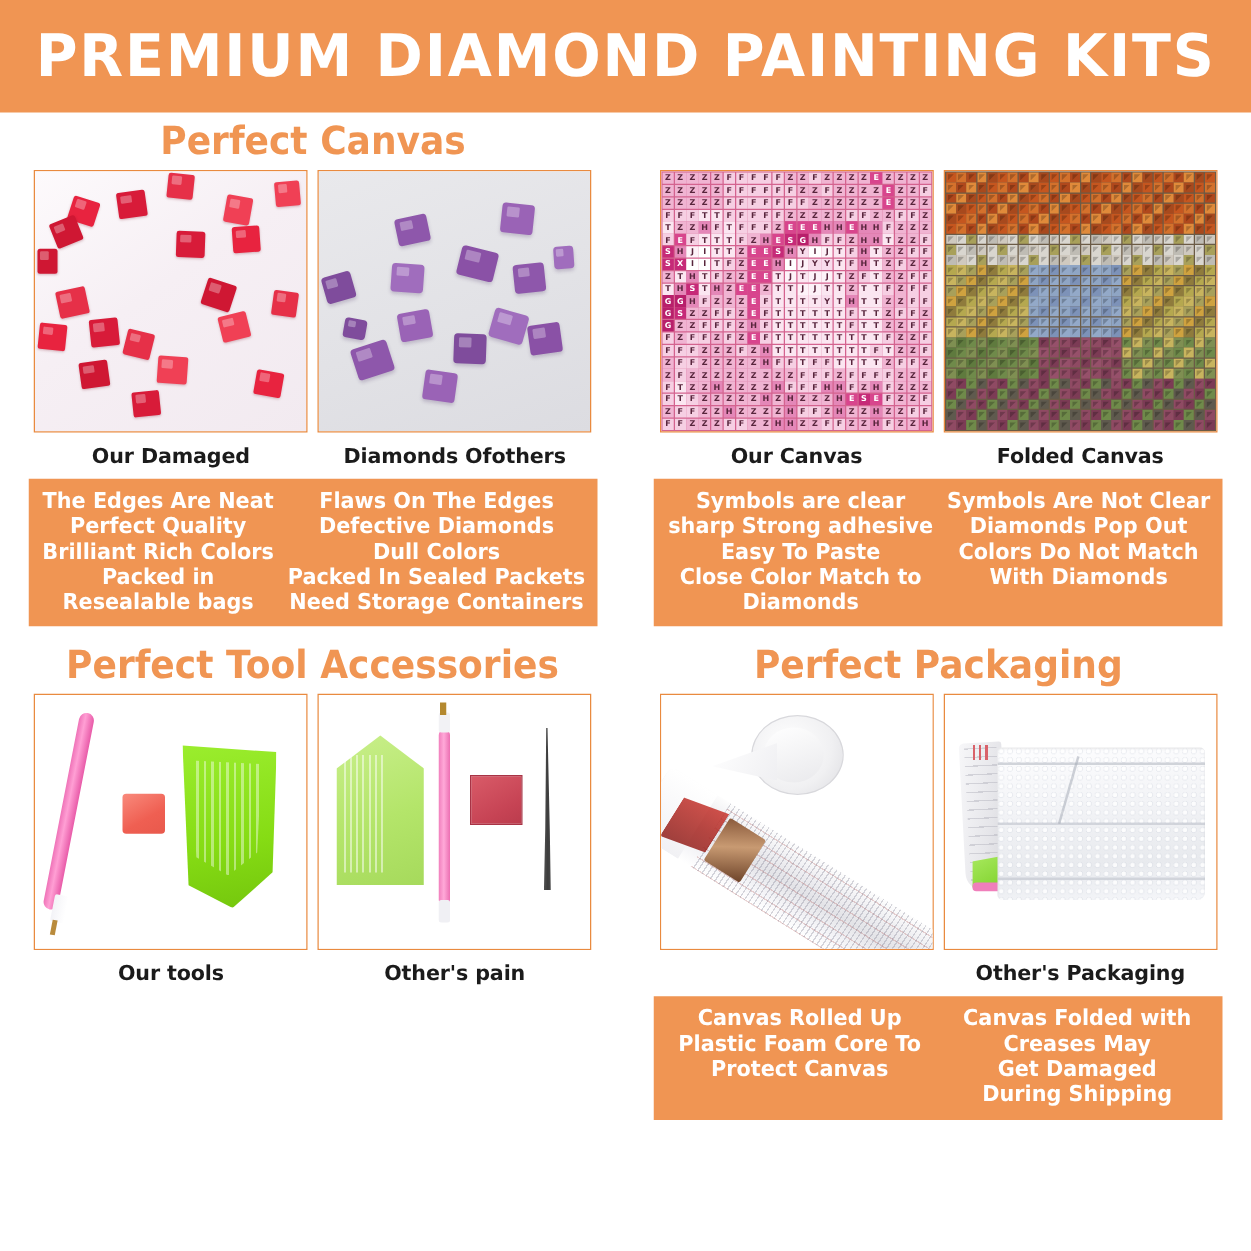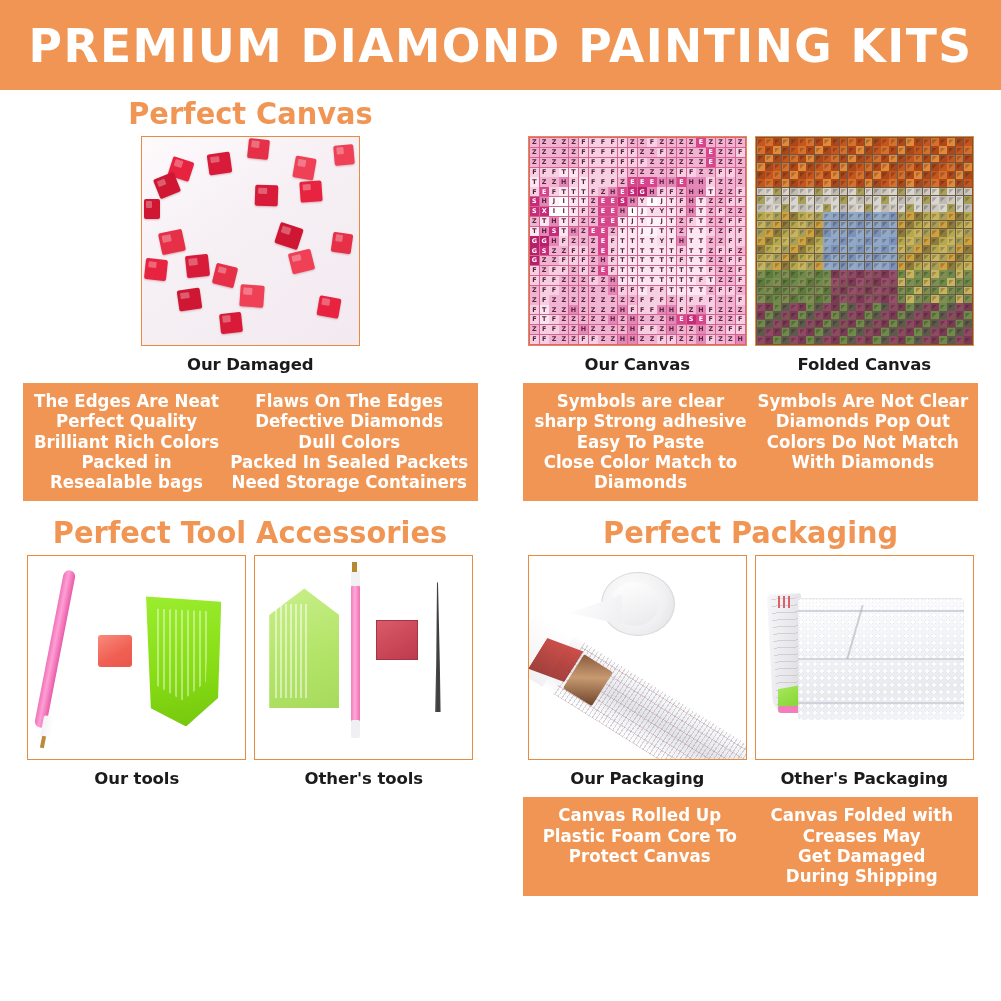--- a/index.html
+++ b/index.html
@@ -175,20 +175,41 @@
                 <div class="gem" style="left: 98px; top: 148px; width: 24px; height: 22px; background: rgb(240, 64, 85); transform: rotate(4deg); box-shadow: rgba(120, 10, 30, 0.25) 0px 1px 2px;"></div>
                 <div class="gem" style="left: 176px; top: 160px; width: 22px; height: 20px; background: rgb(232, 35, 63); transform: rotate(10deg); box-shadow: rgba(120, 10, 30, 0.25) 0px 1px 2px;"></div>
                 <div class="gem" style="left: 78px; top: 176px; width: 22px; height: 20px; background: rgb(216, 27, 57); transform: rotate(-6deg); box-shadow: rgba(120, 10, 30, 0.25) 0px 1px 2px;"></div>
                 <div class="gem" style="left: 190px; top: 96px; width: 20px; height: 20px; background: rgb(230, 48, 72); transform: rotate(8deg); box-shadow: rgba(120, 10, 30, 0.25) 0px 1px 2px;"></div>
                 <div class="gem" style="left: 2px; top: 62px; width: 16px; height: 20px; background: rgb(207, 23, 51); transform: rotate(0deg); box-shadow: rgba(120, 10, 30, 0.25) 0px 1px 2px;"></div>
                 <div class="gem" style="left: 192px; top: 8px; width: 20px; height: 20px; background: rgb(240, 64, 85); transform: rotate(-5deg); box-shadow: rgba(120, 10, 30, 0.25) 0px 1px 2px;"></div>
               </div>
           </div>
           <div class="caption">Our Damaged</div>
         </div>
+        <div class="card">
+          <div class="photo">
+            <div class="scene bg-grey" id="purple-gems">
+                <div class="gem" style="left: 62px; top: 36px; width: 26px; height: 22px; background: rgb(142, 87, 171); transform: rotate(-12deg); border-radius: 3px; box-shadow: rgba(70, 40, 95, 0.22) 0px 2px 3px;"></div>
+                <div class="gem" style="left: 146px; top: 26px; width: 26px; height: 24px; background: rgb(154, 99, 182); transform: rotate(6deg); border-radius: 3px; box-shadow: rgba(70, 40, 95, 0.22) 0px 2px 3px;"></div>
+                <div class="gem" style="left: 4px; top: 82px; width: 24px; height: 22px; background: rgb(127, 76, 156); transform: rotate(-16deg); border-radius: 3px; box-shadow: rgba(70, 40, 95, 0.22) 0px 2px 3px;"></div>
+                <div class="gem" style="left: 58px; top: 74px; width: 26px; height: 23px; background: rgb(160, 109, 189); transform: rotate(4deg); border-radius: 3px; box-shadow: rgba(70, 40, 95, 0.22) 0px 2px 3px;"></div>
+                <div class="gem" style="left: 112px; top: 62px; width: 30px; height: 24px; background: rgb(138, 81, 166); transform: rotate(14deg); border-radius: 3px; box-shadow: rgba(70, 40, 95, 0.22) 0px 2px 3px;"></div>
+                <div class="gem" style="left: 156px; top: 74px; width: 25px; height: 23px; background: rgb(142, 87, 171); transform: rotate(-6deg); border-radius: 3px; box-shadow: rgba(70, 40, 95, 0.22) 0px 2px 3px;"></div>
+                <div class="gem" style="left: 64px; top: 112px; width: 26px; height: 23px; background: rgb(154, 99, 182); transform: rotate(-10deg); border-radius: 3px; box-shadow: rgba(70, 40, 95, 0.22) 0px 2px 3px;"></div>
+                <div class="gem" style="left: 108px; top: 130px; width: 26px; height: 24px; background: rgb(127, 76, 156); transform: rotate(2deg); border-radius: 3px; box-shadow: rgba(70, 40, 95, 0.22) 0px 2px 3px;"></div>
+                <div class="gem" style="left: 138px; top: 112px; width: 28px; height: 24px; background: rgb(160, 109, 189); transform: rotate(16deg); border-radius: 3px; box-shadow: rgba(70, 40, 95, 0.22) 0px 2px 3px;"></div>
+                <div class="gem" style="left: 168px; top: 122px; width: 26px; height: 24px; background: rgb(138, 81, 166); transform: rotate(-8deg); border-radius: 3px; box-shadow: rgba(70, 40, 95, 0.22) 0px 2px 3px;"></div>
+                <div class="gem" style="left: 28px; top: 138px; width: 30px; height: 26px; background: rgb(142, 87, 171); transform: rotate(-18deg); border-radius: 3px; box-shadow: rgba(70, 40, 95, 0.22) 0px 2px 3px;"></div>
+                <div class="gem" style="left: 84px; top: 160px; width: 26px; height: 24px; background: rgb(154, 99, 182); transform: rotate(8deg); border-radius: 3px; box-shadow: rgba(70, 40, 95, 0.22) 0px 2px 3px;"></div>
+                <div class="gem" style="left: 20px; top: 118px; width: 18px; height: 16px; background: rgb(127, 76, 156); transform: rotate(10deg); border-radius: 3px; box-shadow: rgba(70, 40, 95, 0.22) 0px 2px 3px;"></div>
+                <div class="gem" style="left: 188px; top: 60px; width: 16px; height: 18px; background: rgb(160, 109, 189); transform: rotate(-4deg); border-radius: 3px; box-shadow: rgba(70, 40, 95, 0.22) 0px 2px 3px;"></div>
+              </div>
+          </div>
+          <div class="caption">Diamonds Ofothers</div>
+        </div>
       </div>
       <div class="textbox">
         <div class="col" id="tb-0-l">
             <div>The Edges Are Neat</div>
             <div>Perfect Quality</div>
             <div>Brilliant Rich Colors</div>
             <div>Packed in</div>
             <div>Resealable bags</div>
           </div>
         <div class="col" id="tb-0-r">
@@ -1390,21 +1411,21 @@
               <div style="position:absolute;left:96px;top:28px;width:9px;height:140px;background:linear-gradient(90deg,#f17fbd,#ffa9d8 45%,#ec6fb2);border-radius:4px;"></div>
               <div style="position:absolute;left:96px;top:14px;width:9px;height:16px;background:#f2f2f5;border-radius:2px;"></div>
               <div style="position:absolute;left:97px;top:6px;width:5px;height:10px;background:#b4892f;"></div>
               <div style="position:absolute;left:96px;top:164px;width:9px;height:18px;background:#f0f0f4;border-radius:2px;"></div>
 
               <div style="position:absolute;left:121px;top:64px;width:42px;height:40px;background:linear-gradient(150deg,#d95b68,#c64354 70%,#bb3c4d);border:1px solid #a83345;box-sizing:border-box;"></div>
 
               <div style="position:absolute;left:176px;top:26px;width:13px;height:130px;background:linear-gradient(90deg,#6d6d6d,#3d3d3d 55%,#5a5a5a);clip-path:polygon(52% 0,66% 62%,72% 100%,30% 100%,38% 62%,44% 0);"></div>
             </div>
           </div>
-          <div class="caption">Other's tools</div>
+          <div class="caption">Other's pain</div>
         </div>
       </div>
     </div>
 
     <div class="half">
       <div class="pair">
         <div class="card">
           <div class="photo photo-tall">
             <div class="scene bg-tool">
 
@@ -1413,21 +1434,20 @@
               <div style="position:absolute;left:41px;top:38px;width:52px;height:30px;background:linear-gradient(120deg,#ffffff,#efeff2);clip-path:polygon(0 62%,100% 0,100% 100%);"></div>
 
               <div style="position:absolute;left:-12px;top:66px;width:258px;height:60px;transform:rotate(32deg);transform-origin:10% 50%;background:linear-gradient(180deg,#fdfdfd,#f0f0f3 22%,#e3e3e7 50%,#f4f4f7 78%,#ffffff);border-radius:6px;overflow:hidden;">
                 <div style="position:absolute;left:56px;top:0;right:0;bottom:0;background:repeating-linear-gradient(92deg,rgba(120,120,140,.30) 0 1px,transparent 1px 4px),repeating-linear-gradient(0deg,rgba(160,60,60,.22) 0 1px,transparent 1px 9px);"></div>
                 <div style="position:absolute;left:0;top:0;width:44px;height:100%;background:linear-gradient(180deg,#ffffff,#f1f1f4);"></div>
                 <div style="position:absolute;left:22px;top:8px;width:38px;height:44px;background:linear-gradient(180deg,#c8332c,#8f1f1b);clip-path:polygon(0 18%,100% 0,100% 82%,0 100%);opacity:.85;"></div>
                 <div style="position:absolute;left:62px;top:10px;width:34px;height:40px;background:linear-gradient(150deg,#8a5a3c,#c89a72 45%,#6d4329);border-radius:2px;"></div>
               </div>
             </div>
           </div>
-          <div class="caption">Our Packaging</div>
         </div>
 
         <div class="card">
           <div class="photo photo-tall">
             <div class="scene bg-tool">
 
               <div style="position:absolute;left:14px;top:38px;width:34px;height:118px;background:linear-gradient(100deg,#f7f7f9,#e6e6ea 60%,#d6d6db);border-radius:4px 2px 2px 14px;transform:rotate(-3deg);"></div>
               <div style="position:absolute;left:18px;top:42px;width:26px;height:108px;background:repeating-linear-gradient(180deg,rgba(180,180,190,.5) 0 1px,transparent 1px 7px);transform:rotate(-3deg);"></div>
               <div style="position:absolute;left:22px;top:40px;width:14px;height:12px;background:repeating-linear-gradient(90deg,#d9626a 0 2px,transparent 2px 5px);"></div>
 

